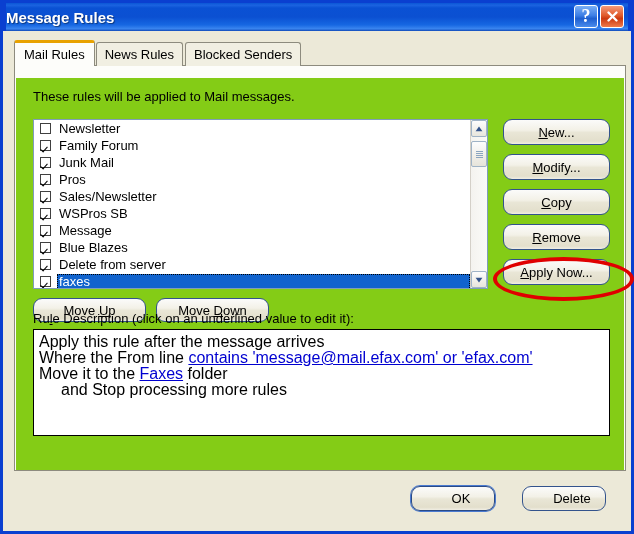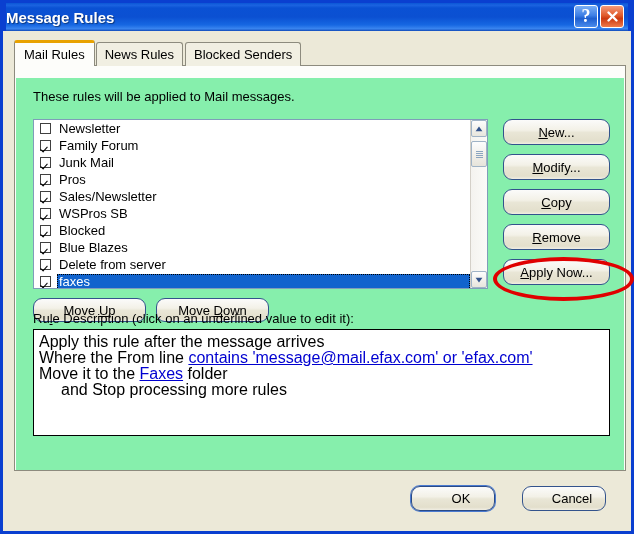--- a/index.html
+++ b/index.html
@@ -144,21 +144,21 @@
     border: 1px solid #8d8b7e;
   }
 
   
   .panel-inner {
     position: absolute;
     left: 1px;
     top: 12px;
     width: 608px;
     height: 392px;
-    background: #86efac;
+    background: #84cc16;
     text-decoration: underline;
   }
 
   .notice {
     position: absolute;
     left: 17px;
     top: 11px;
     font-size: 13px;
     color: #000000;
   }
@@ -423,21 +423,21 @@
               <div class="rule-row">
                 <div class="cb checked"></div>
                 <span class="rule-label">Sales/Newsletter</span>
               </div>
               <div class="rule-row">
                 <div class="cb checked"></div>
                 <span class="rule-label">WSPros SB</span>
               </div>
               <div class="rule-row">
                 <div class="cb checked"></div>
-                <span class="rule-label">Blocked</span>
+                <span class="rule-label">Message</span>
               </div>
               <div class="rule-row">
                 <div class="cb checked"></div>
                 <span class="rule-label">Blue Blazes</span>
               </div>
               <div class="rule-row">
                 <div class="cb checked"></div>
                 <span class="rule-label">Delete from server</span>
               </div>
               <div class="rule-row selected">
@@ -510,19 +510,19 @@
           </div>
         </div>
 
       </div>
     </div>
 
     <div class="xpbtn bottombtn default" style="left:408px;">
       <span>OK</span>
     </div>
     <div class="xpbtn bottombtn" style="left:519px;">
-      <span>Cancel</span>
+      <span>Delete</span>
     </div>
 
   </div>
 
   <div class="annot"></div>
 </div>
 
 </body></html>

